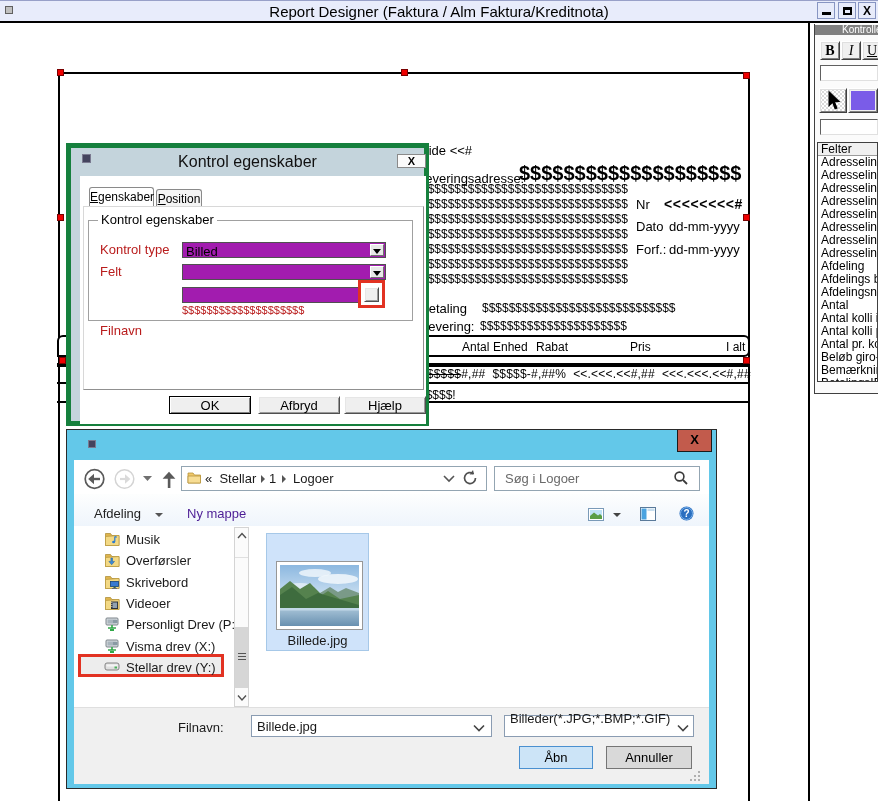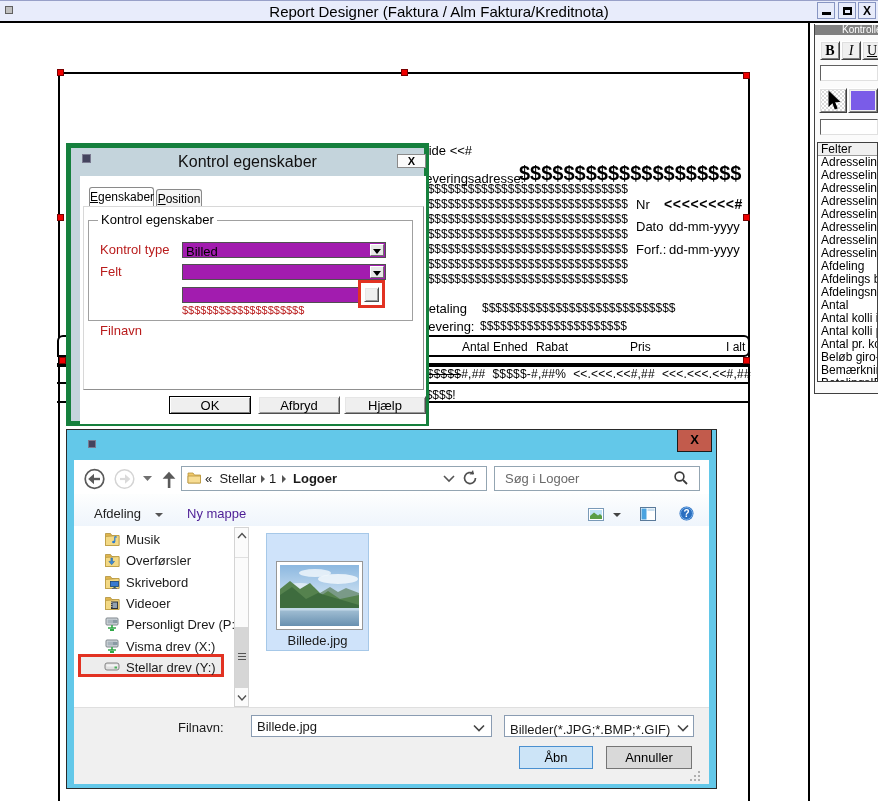--- a/index.html
+++ b/index.html
@@ -205,21 +205,21 @@
         <path d="M1 6 h12.5 v7 h-12.5z" fill="#f7dd94" stroke="#b8963c" stroke-width="0.8"></path>
       </svg>
     <div class="f13" style="left:138px;top:41px;">«  Stellar</div>
     <svg class="abs" style="left:192px;top:44px;" width="8" height="10">
         <path d="M2 1 l4 4 l-4 4z" fill="#555"></path>
       </svg>
     <div class="f13" style="left:202px;top:41px;">1</div>
     <svg class="abs" style="left:213px;top:44px;" width="8" height="10">
         <path d="M2 1 l4 4 l-4 4z" fill="#555"></path>
       </svg>
-    <div class="f13" style="left:226px;top:41px;font-weight:bold;">Logoer</div>
+    <div class="f13" style="left:226px;top:41px;">Logoer</div>
     <svg class="abs" style="left:376px;top:44px;" width="12" height="10">
         <path d="M1 2 l5 5 l5 -5" stroke="#555" stroke-width="1.6" fill="none"></path>
       </svg>
     <svg class="abs" style="left:394px;top:39px;" width="18" height="18" viewBox="0 0 18 18">
         <path d="M14.5 9 a5.5 5.5 0 1 1 -2 -4.2" stroke="#505050" stroke-width="1.7" fill="none"></path>
         <path d="M12 1 l1 4.2 l-4.4 0.4z" fill="#505050"></path>
       </svg>
     <div class="abs" style="left:427px;top:36px;width:206px;height:25px;background:#fff;border:1px solid #93a5b2;"></div>
     <div class="f13" style="left:438px;top:41px;color:#6a6a6a;">Søg i Logoer</div>
     <svg class="abs" style="left:606px;top:40px;" width="16" height="16" viewBox="0 0 16 16">
@@ -351,21 +351,21 @@
     <div class="f13" style="left:199px;top:202.5px;width:103px;text-align:center;">Billede.jpg</div>
 
     <div class="abs" style="left:7px;top:277px;width:635px;height:77px;background:#f0f0f0;border-top:1px solid #dfdfdf;"></div>
     <div class="f13" style="left:111px;top:289.5px;">Filnavn:</div>
     <div class="abs" style="left:184px;top:285px;width:241px;height:22px;background:#fff;border:1px solid #8a9cb2;"></div>
     <div class="f13" style="left:190px;top:288.5px;">Billede.jpg</div>
     <svg class="abs" style="left:406px;top:294px;" width="12" height="9">
         <path d="M1 1.5 l5 5 l5 -5" stroke="#444" stroke-width="1.6" fill="none"></path>
       </svg>
     <div class="abs" style="left:437px;top:285px;width:190px;height:22px;background:#fff;border:1px solid #8a9cb2;"></div>
-    <div class="f13" style="left:443px;top:292px;">Billeder(*.JPG;*.BMP;*.GIF)</div>
+    <div class="f13" style="left:443px;top:281px;">Billeder(*.JPG;*.BMP;*.GIF)</div>
     <svg class="abs" style="left:610px;top:294px;" width="12" height="9">
         <path d="M1 1.5 l5 5 l5 -5" stroke="#444" stroke-width="1.6" fill="none"></path>
       </svg>
     <div class="abs" style="left:452px;top:316px;width:74px;height:23px;background:#cce4f7;border:1px solid #4a90d0;text-align:center;font-size:13px;line-height:21px;">Åbn</div>
     <div class="abs" style="left:539px;top:316px;width:86px;height:23px;background:#d9d9d9;border:1px solid #757575;text-align:center;font-size:13px;line-height:21px;">Annuller</div>
     <svg class="abs" style="left:622px;top:340px;" width="12" height="12">
         <g fill="#b0b0b0">
           <rect x="9" y="1" width="2" height="2"></rect>
           <rect x="5" y="5" width="2" height="2"></rect>
           <rect x="9" y="5" width="2" height="2"></rect>

